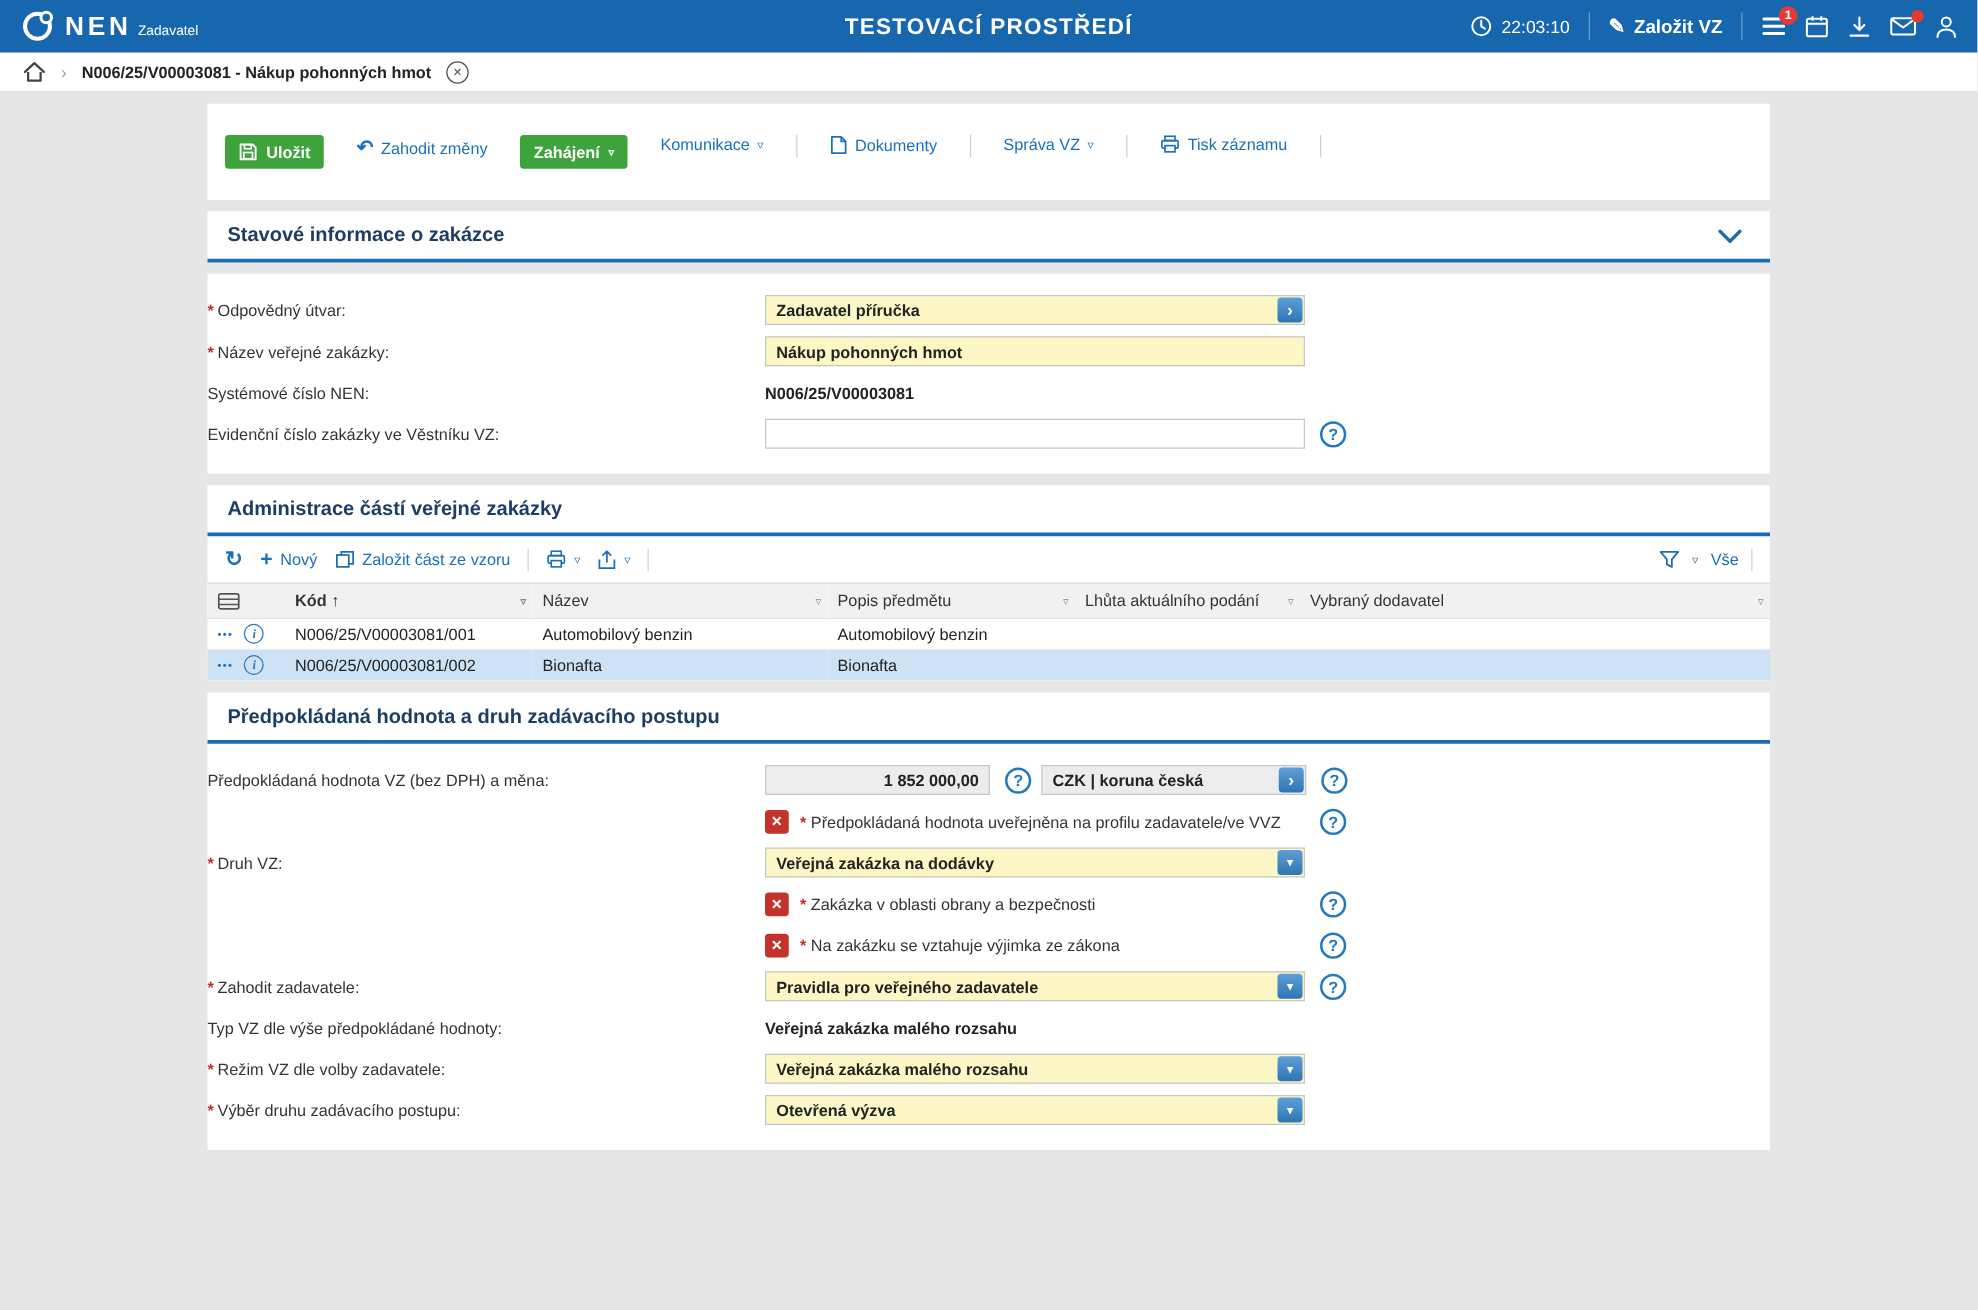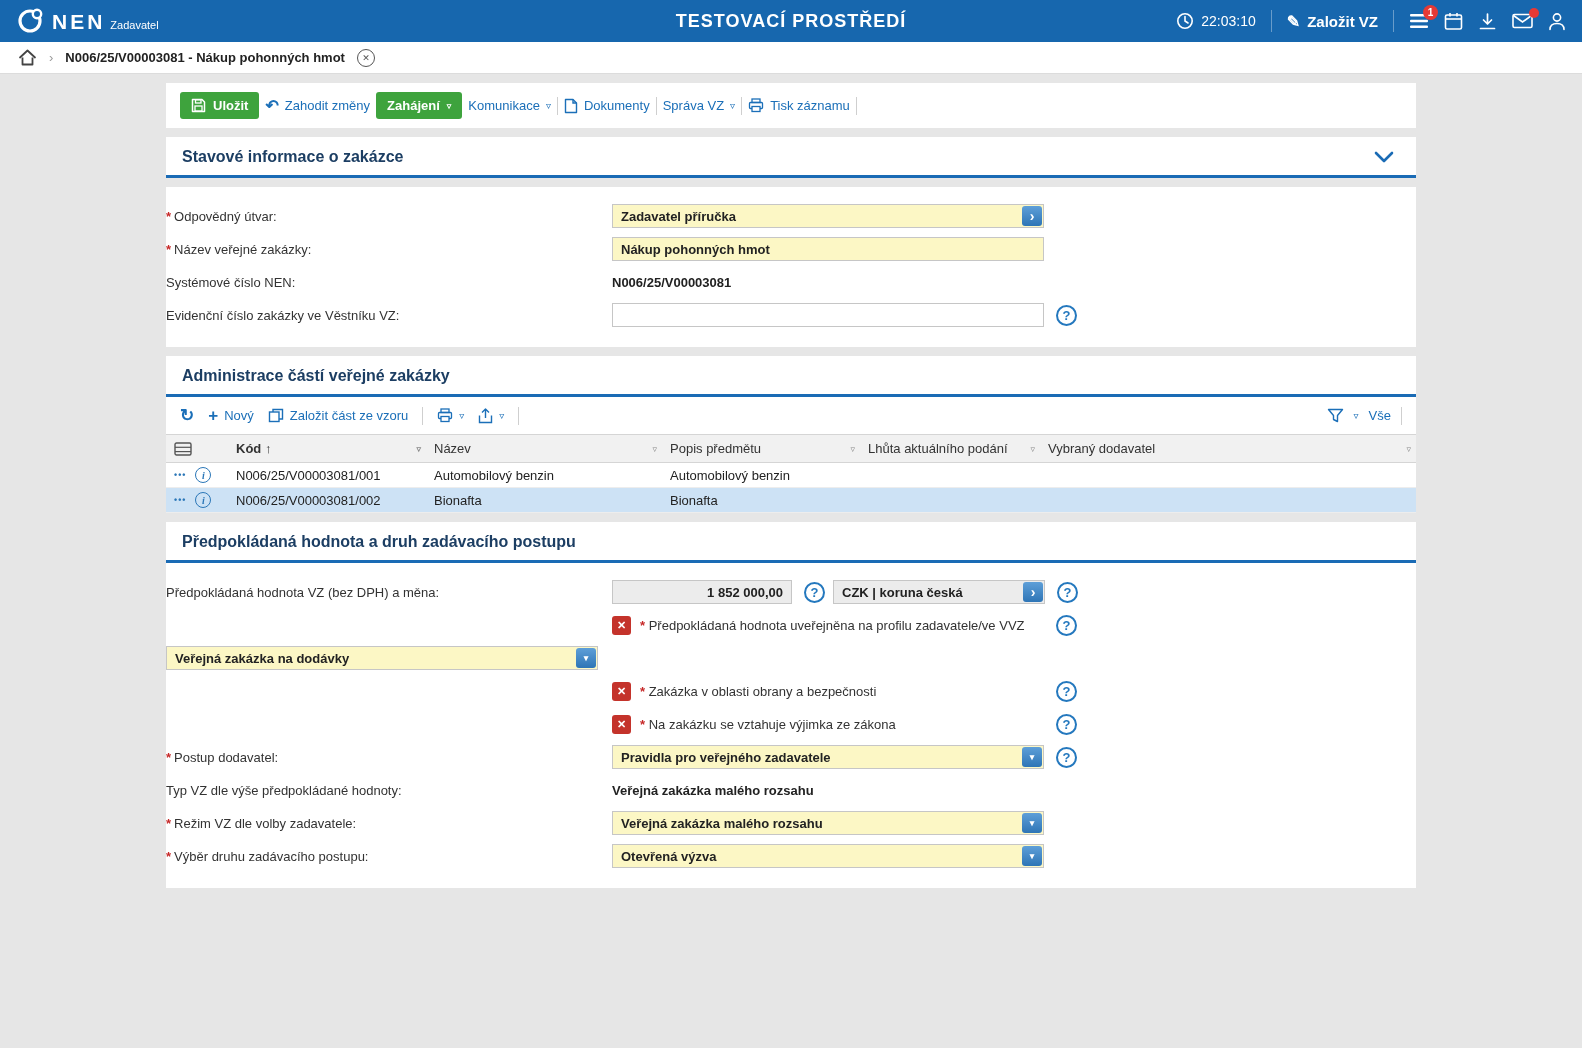--- a/index.html
+++ b/index.html
@@ -34,21 +34,21 @@
                 padding: 0 18px; gap: 12px; border-bottom: 1px solid #dcdcdc; }
   .crumb-sep { color: #9a9a9a; font-size: 13px; }
   .crumb-text { font-weight: bold; color: #222; cursor: pointer; }
   .crumb-close { width: 18px; height: 18px; border: 1.5px solid #555; border-radius: 50%;
                  display: flex; align-items: center; justify-content: center;
                  font-size: 9px; color: #555; cursor: pointer; }
   
   .block { width: 1250px; margin: 0 auto; background: #fff; }
   .gap { height: 9px; }
   
-  .cmd-toolbar { display: flex; align-items: center; gap: 6px; padding: 9px 14px; }
+  .cmd-toolbar { display: flex; align-items: flex-start; gap: 26px; padding: 25px 14px; }
   .btn-green { background: #3ea33d; color: #fff; font-weight: bold; border: none; border-radius: 3px;
                height: 27px; padding: 0 11px; display: inline-flex; align-items: center; gap: 7px;
                font-size: 13px; cursor: pointer; font-family: inherit; }
   .btn-green .dd { font-size: 9px; }
   .lnk { color: #1b6fb8; display: inline-flex; align-items: center; gap: 6px; cursor: pointer; }
   .lnk .dd { font-size: 10px; }
   .v-sep { width: 1px; height: 18px; background: #cfcfcf; }
   .undo-g { font-size: 16px; font-weight: bold; }
   
   .tabs { display: flex; padding: 7px 0 0 10px; }
@@ -473,20 +473,21 @@
     <div class="frow">
       <span class="flabel"></span>
       <div class="chk-group">
         <span class="chk-x">✕</span>
         <span class="chklabel">Předpokládaná hodnota uveřejněna na profilu zadavatele/ve VVZ</span>
       </div>
       <span class="help">?</span>
     </div>
 
     <div class="frow">
+      <span class="flabel required">Druh VZ:</span>
       <div class="ctl yellow w-main">
         <span class="ctl-text">Veřejná zakázka na dodávky</span>
         <span class="dd-btn">▾</span>
       </div>
     </div>
 
     <div class="frow">
       <span class="flabel"></span>
       <div class="chk-group">
         <span class="chk-x">✕</span>
@@ -498,21 +499,21 @@
     <div class="frow">
       <span class="flabel"></span>
       <div class="chk-group">
         <span class="chk-x">✕</span>
         <span class="chklabel">Na zakázku se vztahuje výjimka ze zákona</span>
       </div>
       <span class="help">?</span>
     </div>
 
     <div class="frow">
-      <span class="flabel required">Postup dodavatel:</span>
+      <span class="flabel required">Zahodit zadavatele:</span>
       <div class="ctl yellow w-main">
         <span class="ctl-text">Pravidla pro veřejného zadavatele</span>
         <span class="dd-btn">▾</span>
       </div>
       <span class="help">?</span>
     </div>
 
     <div class="frow">
       <span class="flabel">Typ VZ dle výše předpokládané hodnoty:</span>
       <span class="static-val">Veřejná zakázka malého rozsahu</span>

